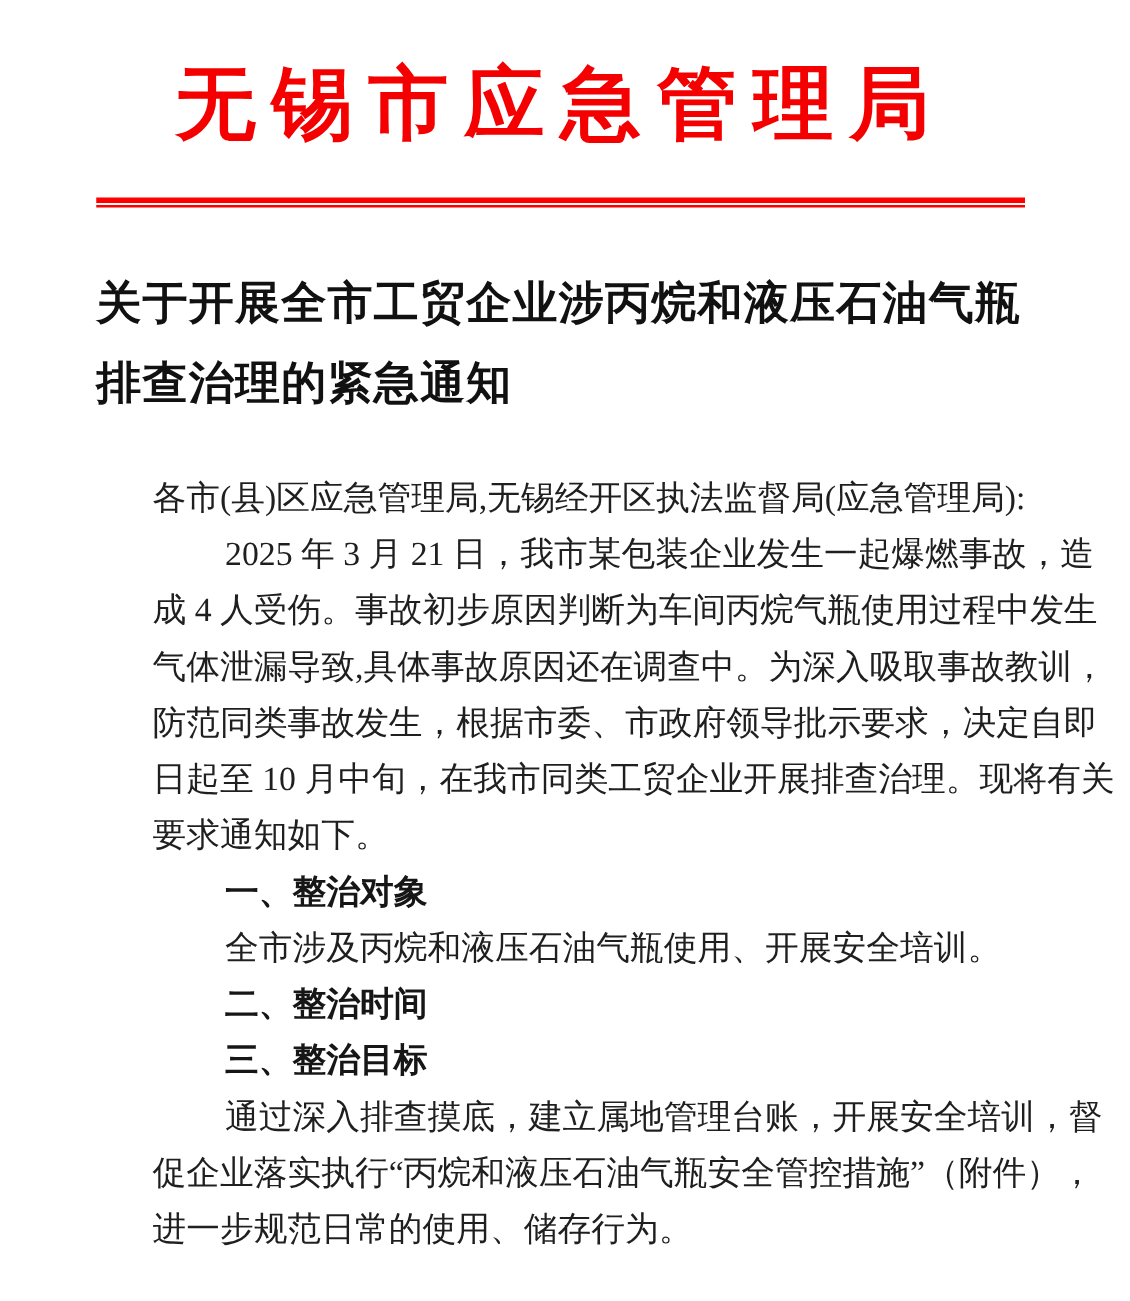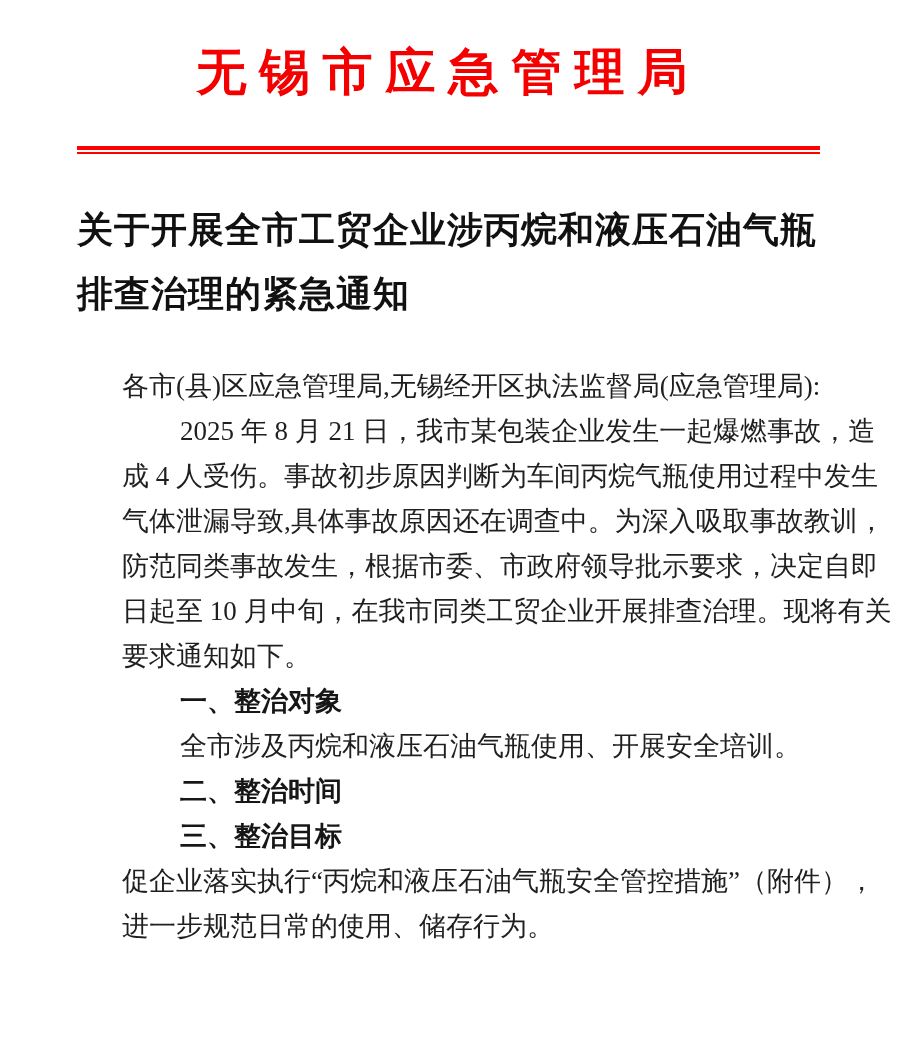--- a/index.html
+++ b/index.html
@@ -12,22 +12,22 @@
     width: 904px;
     height: 1041px;
     box-sizing: border-box;
     background: #ffffff;
     padding: 28px 84px 0 77px;
     overflow: hidden;
     font-family: "Liberation Serif", "DejaVu Serif", serif;
     color: #1f1f1f;
   }
   .agency {
-    margin: 0;
-    font-size: 50px;
+    margin: 12px;
+    font-size: 64px;
     line-height: 88px;
     font-weight: 700;
     color: #f40000;
     text-align: center;
     letter-spacing: 13px;
     white-space: nowrap;
     font-family: "Liberation Serif", "DejaVu Serif", serif;
   }
   .red-rule {
     height: 8px;
@@ -78,38 +78,39 @@
   <div class="doc-title">
     <div class="line">关于开展全市工贸企业涉丙烷和液压石油气瓶</div>
     <div class="line">排查治理的紧急通知</div>
   </div>
 
   <div class="doc-body">
 
     <div class="line">各市(县)区应急管理局,无锡经开区执法监督局(应急管理局):</div>
 
     <div>
-      <div class="line indent">2025 年 8 月 21 日，我市某包装企业发生一起爆燃事故，造</div>
+      <div class="line indent">2025 年 3 月 21 日，我市某包装企业发生一起爆燃事故，造</div>
       <div class="line">成 4 人受伤。事故初步原因判断为车间丙烷气瓶使用过程中发生</div>
       <div class="line">气体泄漏导致,具体事故原因还在调查中。为深入吸取事故教训，</div>
       <div class="line">防范同类事故发生，根据市委、市政府领导批示要求，决定自即</div>
       <div class="line">日起至 10 月中旬，在我市同类工贸企业开展排查治理。现将有关</div>
       <div class="line">要求通知如下。</div>
     </div>
 
     <div>
       <div class="line heading">一、整治对象</div>
       <div class="line indent">全市涉及丙烷和液压石油气瓶使用、开展安全培训。</div>
     </div>
 
     <div>
       <div class="line heading">二、整治时间</div>
     </div>
 
     <div>
       <div class="line heading">三、整治目标</div>
+      <div class="line indent">通过深入排查摸底，建立属地管理台账，开展安全培训，督</div>
       <div class="line">促企业落实执行“丙烷和液压石油气瓶安全管控措施”（附件），</div>
       <div class="line">进一步规范日常的使用、储存行为。</div>
     </div>
 
   </div>
 
 </div>
 
 </body></html>

